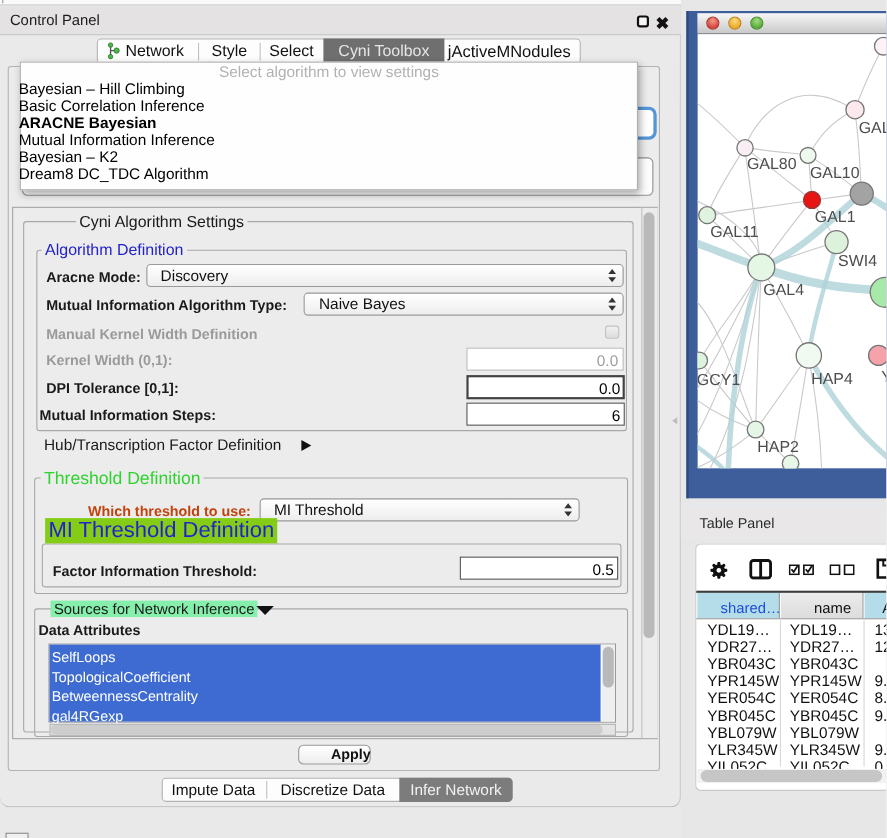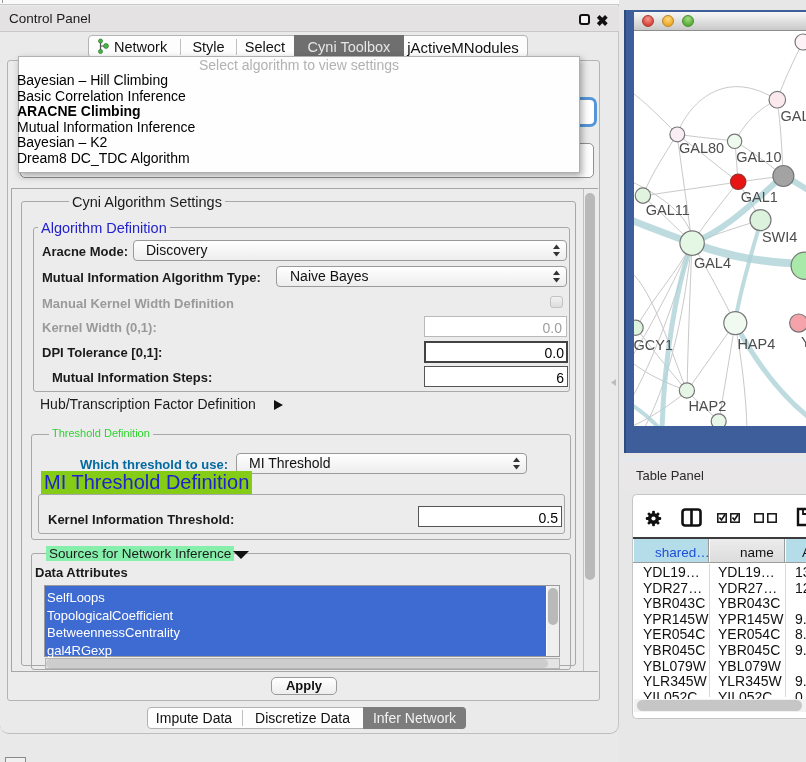--- a/index.html
+++ b/index.html
@@ -59,41 +59,41 @@
 <div style="left:550px;top:296px;width:13px;height:12px;background:linear-gradient(#f2f2f2,#dcdcdc);border:1px solid #c2c2c2;border-radius:3px;"></div>
 
 <div class="t" style="left:42px;top:320px;font-size:13px;font-weight:bold;color:#9a9a9a;">Kernel Width (0,1):</div>
 <div style="left:424px;top:316px;width:143px;height:21px;background:#fff;border:1px solid #b9b9b9;"></div>
 <div class="t" style="left:424px;top:320px;width:138px;text-align:right;font-size:14px;color:#9e9e9e;">0.0</div>
 
 <div class="t" style="left:42px;top:345px;font-size:13px;font-weight:bold;color:#1a1a1a;">DPI Tolerance [0,1]:</div>
 <div style="left:424px;top:341px;width:144px;height:22px;background:#fff;border:2px solid #424242;"></div>
 <div class="t" style="left:424px;top:345px;width:140px;text-align:right;font-size:14px;color:#000;">0.0</div>
 
-<div class="t" style="left:52px;top:370px;font-size:13px;font-weight:bold;color:#1a1a1a;">Mutual Information Steps:</div>
+<div class="t" style="left:36px;top:370px;font-size:13px;font-weight:bold;color:#1a1a1a;">Mutual Information Steps:</div>
 <div style="left:424px;top:366px;width:144px;height:21px;background:#fff;border:1px solid #555;"></div>
 <div class="t" style="left:424px;top:370px;width:140px;text-align:right;font-size:14px;color:#000;">6</div>
 
 <div class="t" style="left:40px;top:396px;font-size:14px;color:#1a1a1a;">Hub/Transcription Factor Definition</div>
 <div style="left:274px;top:400px;width:0;height:0;border-left:9px solid #111;border-top:5.2px solid transparent;border-bottom:5.2px solid transparent;"></div>
 
 <div style="left:31px;top:434px;width:540px;height:106px;border:1px solid #a8a8a8;border-radius:3px;"></div>
-<div class="t" style="left:37px;top:426.5px;background:#ececec;padding:0 3px;font-size:11px;color:#2ed32e;margin-left:12px;">Threshold Definition</div>
-
-<div class="t" style="left:80px;top:457px;font-size:13px;font-weight:bold;color:#0369a1;">Which threshold to use:</div>
+<div class="t" style="left:37px;top:426.5px;background:#ececec;padding:0 3px;font-size:16px;color:#2ed32e;">Threshold Definition</div>
+
+<div class="t" style="left:80px;top:457px;font-size:13px;font-weight:bold;color:#c2410c;">Which threshold to use:</div>
 <div class="combo" style="left:236px;top:453px;width:291px;height:21px;"></div>
 <div class="t" style="left:249px;top:455px;font-size:14px;color:#111;">MI Threshold</div>
 <svg class="arr" style="left:512px;top:457px;" viewBox="0 0 9 13">
       <path d="M4.5 0.5 L8 5 L1 5 Z" fill="#333"></path>
       <path d="M4.5 12.5 L8 8 L1 8 Z" fill="#333"></path>
     </svg>
 
 <div style="left:38px;top:494px;width:527px;height:40px;border:1px solid #a8a8a8;border-radius:3px;"></div>
 <div class="t" style="left:41px;top:471px;background:#84cc16;padding:0 3px;font-size:20px;color:#2222cc;">MI Threshold Definition</div>
-<div class="t" style="left:48px;top:512px;font-size:13px;font-weight:bold;color:#1a1a1a;">Kernel Information Threshold:</div>
+<div class="t" style="left:48px;top:512px;font-size:13px;font-weight:bold;color:#1a1a1a;">Factor Information Threshold:</div>
 <div style="left:418px;top:506px;width:144px;height:21px;background:#fff;border:1px solid #555;"></div>
 <div class="t" style="left:418px;top:510px;width:140px;text-align:right;font-size:14px;color:#000;">0.5</div>
 
 <div style="left:31px;top:553px;width:540px;height:117px;border:1px solid #a8a8a8;border-radius:3px;"></div>
 <div class="t" style="left:46px;top:545.5px;background:#86efac;padding:0 3px;font-size:13.5px;color:#1a1a1a;">Sources for Network Inference</div>
 <div style="left:233px;top:551px;width:0;height:0;border-top:8px solid #111;border-left:8px solid transparent;border-right:8px solid transparent;"></div>
 
 <div class="t" style="left:35px;top:565px;font-size:13px;font-weight:bold;color:#1a1a1a;">Data Attributes</div>
 
 <div style="left:44px;top:585px;width:516px;height:72px;background:#fff;border:1px solid #999;"></div>
@@ -102,21 +102,21 @@
 <div class="t" style="left:47px;top:607.5px;font-size:13px;color:#fff;">TopologicalCoefficient</div>
 <div class="t" style="left:47px;top:625px;font-size:13px;color:#fff;">BetweennessCentrality</div>
 <div class="t" style="left:47px;top:642.5px;font-size:13px;color:#fff;">gal4RGexp</div>
 <div style="left:547px;top:586px;width:12px;height:70px;background:#efefef;"></div>
 <div style="left:548px;top:588px;width:10px;height:37px;background:#b9b9b9;border-radius:6px;"></div>
 
 <div style="left:45px;top:658px;width:515px;height:11px;background:#e4e4e4;border:1px solid #b5b5b5;"></div>
 <div style="left:46px;top:659px;width:502px;height:9px;background:#cdcdcd;border-radius:5px;"></div>
 
 <div style="left:271px;top:677px;width:66px;height:18px;background:linear-gradient(#ffffff,#ededed);border:1px solid #9a9a9a;border-radius:5px;"></div>
-<div class="t" style="left:271px;top:678px;width:66px;text-align:center;font-size:13px;font-weight:bold;color:#111;">Apply</div>
+<div class="t" style="left:271px;top:678px;width:66px;text-align:right;font-size:13px;font-weight:bold;color:#111;">Apply</div>
 
 <div style="left:147px;top:707px;width:319px;height:22px;background:#fdfdfd;border:1px solid #b2b2b2;border-radius:4px;"></div>
 <div class="t" style="left:147px;top:710px;width:94px;text-align:center;font-size:14px;color:#111;">Impute Data</div>
 <div style="left:242px;top:710px;width:1px;height:16px;background:#c0c0c0;"></div>
 <div class="t" style="left:243px;top:710px;width:119px;text-align:center;font-size:14px;color:#111;">Discretize Data</div>
 <div style="left:363px;top:707px;width:103px;height:22px;background:#7c7c7c;border-radius:0 4px 4px 0;"></div>
 <div class="t" style="left:363px;top:710px;width:103px;text-align:center;font-size:14px;color:#f2f2f2;">Infer Network</div>
 
 <div style="left:5px;top:757px;width:21px;height:10px;background:#f0f0f0;border:1px solid #8a8a8a;"></div>
 
@@ -136,21 +136,21 @@
 <div class="t" style="left:294px;top:39px;width:110px;text-align:center;font-size:14.5px;color:#e6e6e6;">Cyni Toolbox</div>
 <div class="t" style="left:404px;top:39px;width:118px;text-align:center;font-size:15px;color:#111;">jActiveMNodules</div>
 
 <div style="left:480px;top:97px;width:117px;height:30px;background:#fff;border:3px solid #5596d8;border-radius:7px;"></div>
 <div style="left:20px;top:143px;width:574px;height:35px;background:#fdfdfd;border:1px solid #909090;border-radius:5px;"></div>
 
 <div style="left:18px;top:56px;width:562px;height:117px;background:#fefefe;border:1px solid #b0b0b0;box-shadow:2px 3px 7px rgba(0,0,0,0.35);"></div>
 <div class="t" style="left:18px;top:57px;width:562px;text-align:center;font-size:14px;color:#b2b2b2;">Select algorithm to view settings</div>
 <div class="t" style="left:17px;top:72px;font-size:14px;color:#000;">Bayesian – Hill Climbing</div>
 <div class="t" style="left:17px;top:87.5px;font-size:14px;color:#000;">Basic Correlation Inference</div>
-<div class="t" style="left:17px;top:103px;font-size:14px;font-weight:bold;color:#000;">ARACNE Climbing</div>
+<div class="t" style="left:17px;top:103px;font-size:14px;font-weight:bold;color:#000;">ARACNE Bayesian</div>
 <div class="t" style="left:17px;top:118.5px;font-size:14px;color:#000;">Mutual Information Inference</div>
 <div class="t" style="left:17px;top:134px;font-size:14px;color:#000;">Bayesian – K2</div>
 <div class="t" style="left:17px;top:150px;font-size:14px;color:#000;">Dream8 DC_TDC Algorithm</div>
 
 <div style="left:611px;top:379px;width:5px;height:7px;background:#bdbdbd;clip-path:polygon(100% 0,0 50%,100% 100%);"></div>
 
 <div style="left:624px;top:10px;width:182px;height:443px;background:#3d5e9a;border-left:2px solid #2c4a7d;"></div>
 <div style="left:634px;top:12px;width:172px;height:19px;background:linear-gradient(#f7f7f7,#c9c9c9);border-bottom:1px solid #8d8d8d;"></div>
 <div style="left:642px;top:15px;width:12px;height:12px;border-radius:50%;background:radial-gradient(circle at 50% 30%,#f49a8c,#d8453c 70%);border:1px solid #a93a31;"></div>
 <div style="left:662px;top:15px;width:12px;height:12px;border-radius:50%;background:radial-gradient(circle at 50% 30%,#fcd97e,#eeaa2a 70%);border:1px solid #bb861e;"></div>

